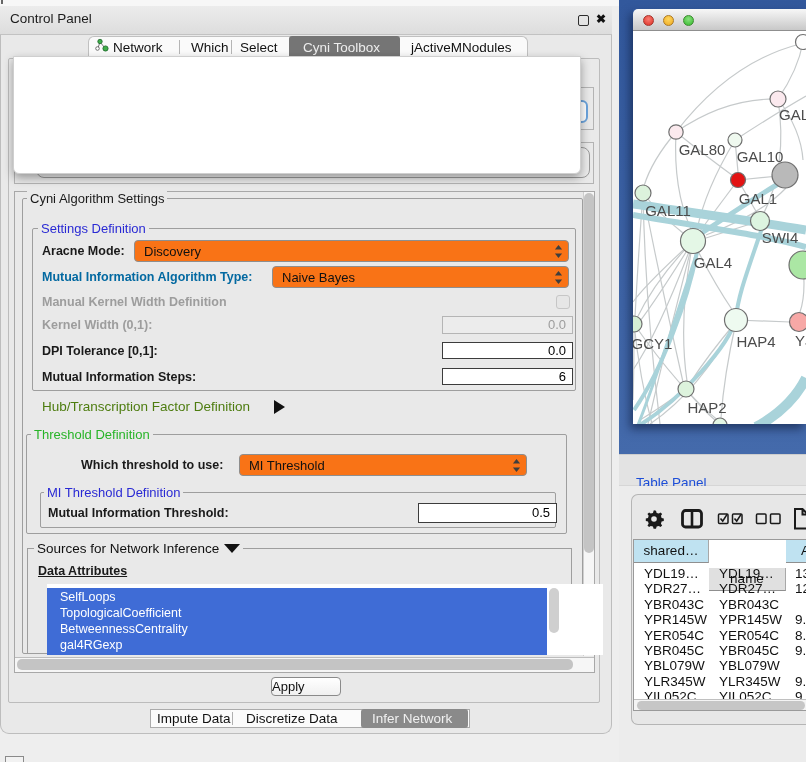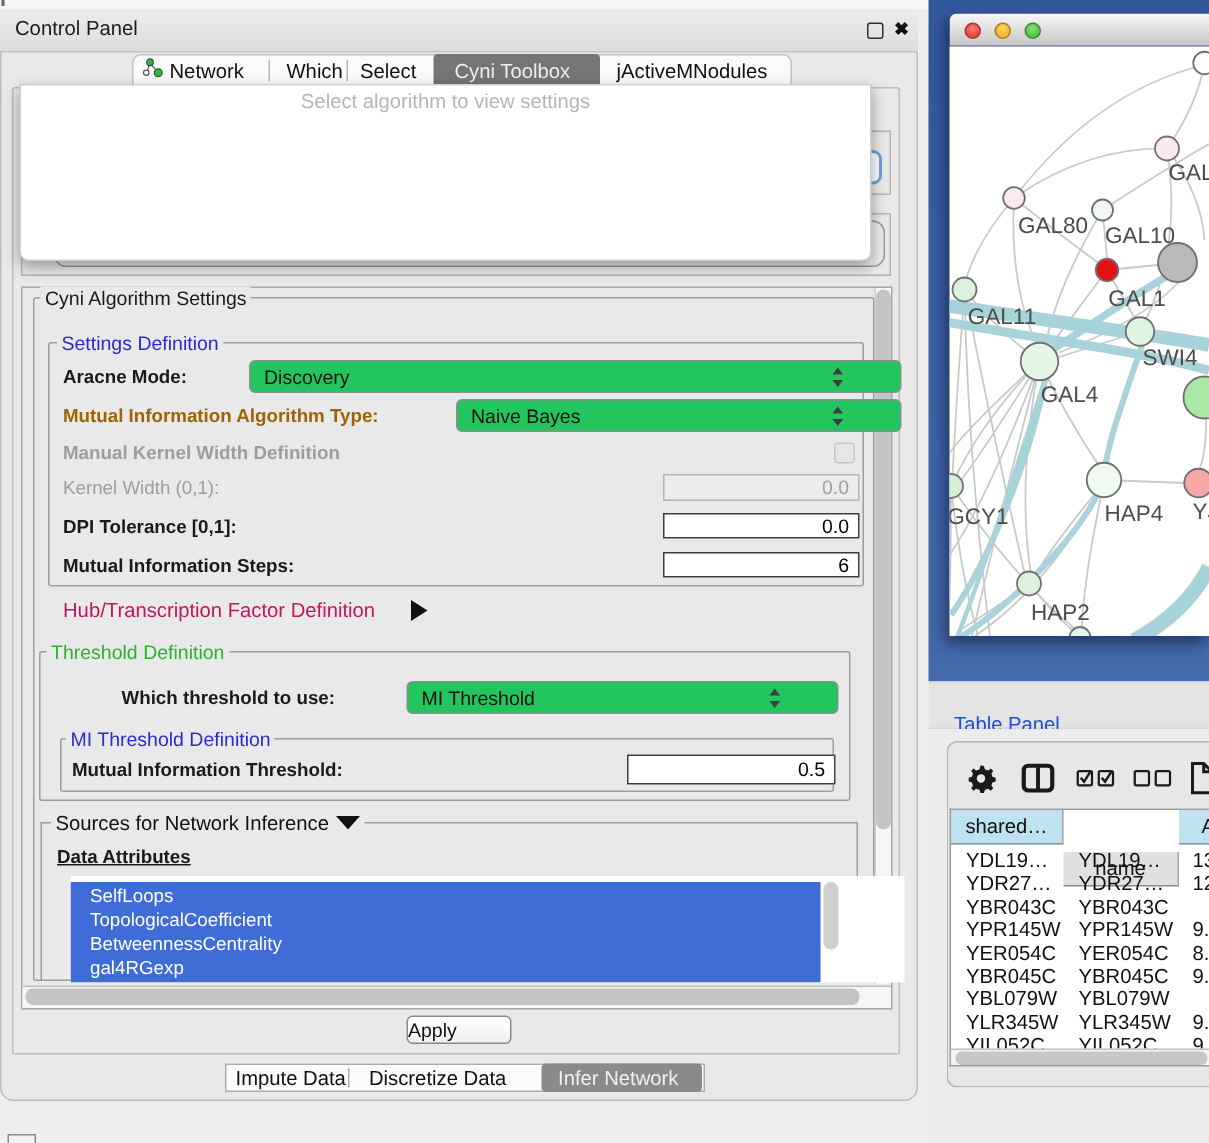--- a/index.html
+++ b/index.html
@@ -55,34 +55,34 @@
 <div class="abs" style="left:22px;top:198px;width:561px;height:456px;border:1px solid #9e9e9e;border-radius:2px;box-sizing:border-box;"></div>
 <div class="abs" style="left:27px;top:191px;background:#e9e9e9;padding:0 3px;font-size:13px;color:#1a1a1a;">Cyni Algorithm Settings</div>
 
 <div class="abs" style="left:32px;top:228px;width:544px;height:163px;border:1px solid #9e9e9e;border-radius:2px;box-sizing:border-box;"></div>
 <div class="abs" style="left:38px;top:221px;background:#e9e9e9;padding:0 3px;font-size:13px;color:#2a2ad4;">Settings Definition</div>
 
 <div class="abs" style="left:42px;top:244px;font-size:12.5px;font-weight:bold;color:#1a1a1a;">Aracne Mode:</div>
 <div class="abs combo" style="left:134px;top:240px;width:435px;height:22px;">
     <span>Discovery</span>
   </div>
-<div class="abs" style="left:42px;top:270px;font-size:12.5px;font-weight:bold;color:#a16207;">Mutual Information Algorithm Type:</div>
+<div class="abs" style="left:42px;top:270px;font-size:12.5px;font-weight:bold;color:#0369a1;">Mutual Information Algorithm Type:</div>
 <div class="abs combo" style="left:272px;top:266px;width:297px;height:22px;">
     <span>Naive Bayes</span>
   </div>
 <div class="abs" style="left:42px;top:295px;font-size:12.5px;font-weight:bold;color:#9d9d9d;">Manual Kernel Width Definition</div>
 <div class="abs" style="left:556px;top:295px;width:14px;height:14px;background:#e6e6e6;border:1px solid #c6c6c6;border-radius:3px;box-sizing:border-box;"></div>
-<div class="abs" style="left:42px;top:318px;font-size:12.5px;font-weight:normal;color:#9d9d9d;">Kernel Width (0,1):</div>
+<div class="abs" style="left:42px;top:318px;font-size:12.5px;font-weight:bold;color:#9d9d9d;">Kernel Width (0,1):</div>
 <div class="abs fieldg" style="left:442px;top:316px;width:131px;height:18px;">0.0</div>
 <div class="abs" style="left:42px;top:344px;font-size:12.5px;font-weight:bold;color:#1a1a1a;">DPI Tolerance [0,1]:</div>
 <div class="abs fieldw" style="left:442px;top:342px;width:131px;height:17px;">0.0</div>
 <div class="abs" style="left:42px;top:370px;font-size:12.5px;font-weight:bold;color:#1a1a1a;">Mutual Information Steps:</div>
 <div class="abs fieldw" style="left:442px;top:368px;width:131px;height:17px;">6</div>
 
-<div class="abs" style="left:42px;top:399px;font-size:13.5px;color:#be185d;">Hub/Transcription Factor Definition</div>
+<div class="abs" style="left:42px;top:399px;font-size:13.5px;color:#4d7c0f;">Hub/Transcription Factor Definition</div>
 <div class="abs tri-r" style="left:274px;top:400px;"></div>
 
 <div class="abs" style="left:26px;top:434px;width:541px;height:100px;border:1px solid #9e9e9e;border-radius:2px;box-sizing:border-box;"></div>
 <div class="abs" style="left:31px;top:427px;background:#e9e9e9;padding:0 3px;font-size:13px;color:#28b428;">Threshold Definition</div>
 <div class="abs" style="left:81px;top:458px;font-size:12.5px;font-weight:bold;color:#1a1a1a;">Which threshold to use:</div>
 <div class="abs combo" style="left:239px;top:454px;width:288px;height:22px;">
     <span>MI Threshold</span>
   </div>
 
 <div class="abs" style="left:40px;top:492px;width:516px;height:36px;border:1px solid #9e9e9e;border-radius:2px;box-sizing:border-box;"></div>
@@ -237,25 +237,24 @@
       <span style="position:absolute;left:15px;top:3px;">A</span>
     </div>
   <div class="abs" style="left:10px;top:26px;line-height:15.4px;">YDL19…<br>YDR27…<br>YBR043C<br>YPR145W<br>YER054C<br>YBR045C<br>YBL079W<br>YLR345W<br>YIL052C</div>
   <div class="abs" style="left:85px;top:26px;line-height:15.4px;">YDL19…<br>YDR27…<br>YBR043C<br>YPR145W<br>YER054C<br>YBR045C<br>YBL079W<br>YLR345W<br>YIL052C</div>
   <div class="abs" style="left:161px;top:26px;line-height:15.4px;">13<br>12<br>&nbsp;<br>9.<br>8.<br>9.<br>&nbsp;<br>9.<br>9.</div>
   <div class="abs" style="left:0px;top:159px;width:173px;height:13px;background:#f4f4f4;border-top:1px solid #c0c0c0;box-sizing:border-box;"></div>
   <div class="abs" style="left:3px;top:161px;width:168px;height:9px;background:#c6c6c6;border-radius:5px;"></div>
 </div>
 
 <div class="abs" style="left:13px;top:56px;width:568px;height:118px;background:#fff;border:1px solid #cfcfcf;border-radius:0 0 6px 6px;box-shadow:0 4px 10px rgba(0,0,0,0.35);box-sizing:border-box;z-index:50;">
-  <div style="text-align:center;font-size:13.5px;color:#b5b5b5;margin-top:3px;">Select algorithm to view settings</div>
 </div>
 
 <style>
-.combo{background:#22c55e;border:1px solid #8e8e8e;border-radius:4px;box-sizing:border-box;font-size:13px;color:#111;margin-left:32px;}
+.combo{background:#f97316;border:1px solid #8e8e8e;border-radius:4px;box-sizing:border-box;font-size:13px;color:#111;}
 .combo span{position:absolute;left:9px;top:3px;}
 .combo::after{content:"";position:absolute;right:8px;top:4px;width:8px;height:13px;
   background:
    linear-gradient(#555,#555);
   background-size:0;
 }
 .tri-r{width:0;height:0;border-left:11px solid #111;border-top:7px solid transparent;border-bottom:7px solid transparent;}
 .fieldg{background:#ececec;border:1px solid #b5b5b5;color:#9d9d9d;font-size:13px;text-align:right;padding-right:6px;box-sizing:border-box;line-height:16px;}
 .fieldw{background:#fff;border:1.5px solid #3c3c3c;color:#000;font-size:13px;text-align:right;padding-right:6px;box-sizing:border-box;line-height:15px;}
 </style>

